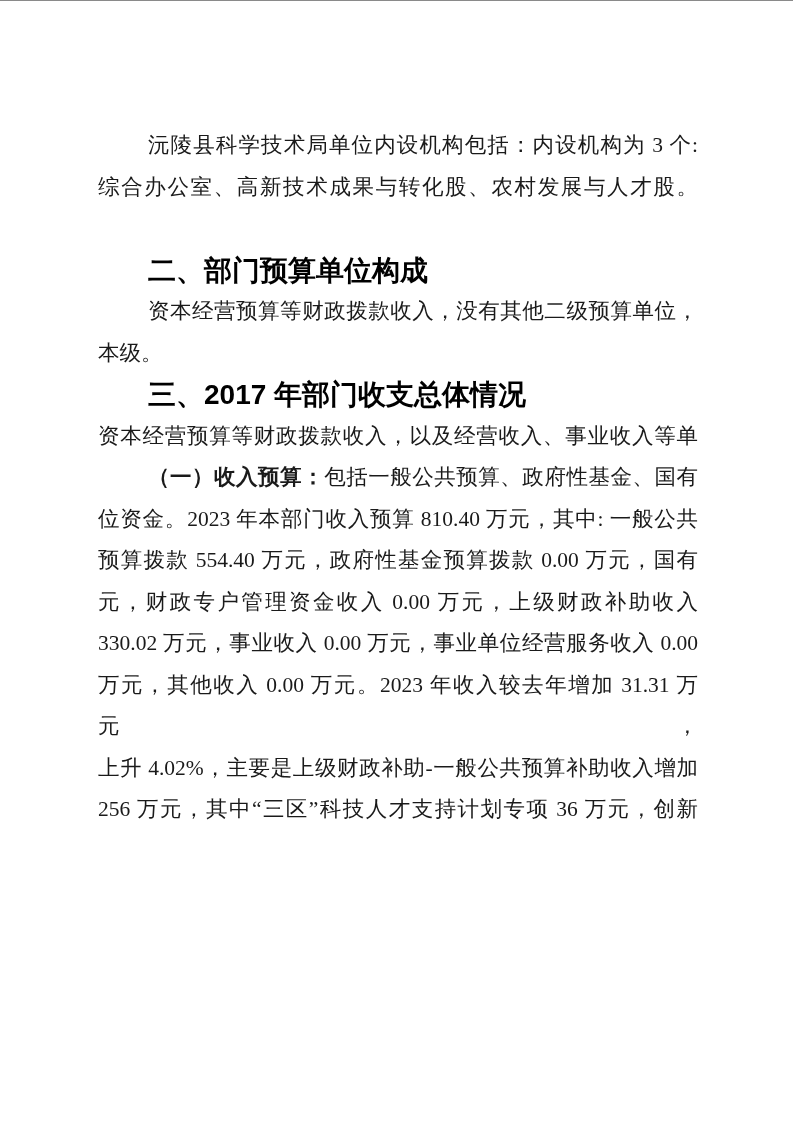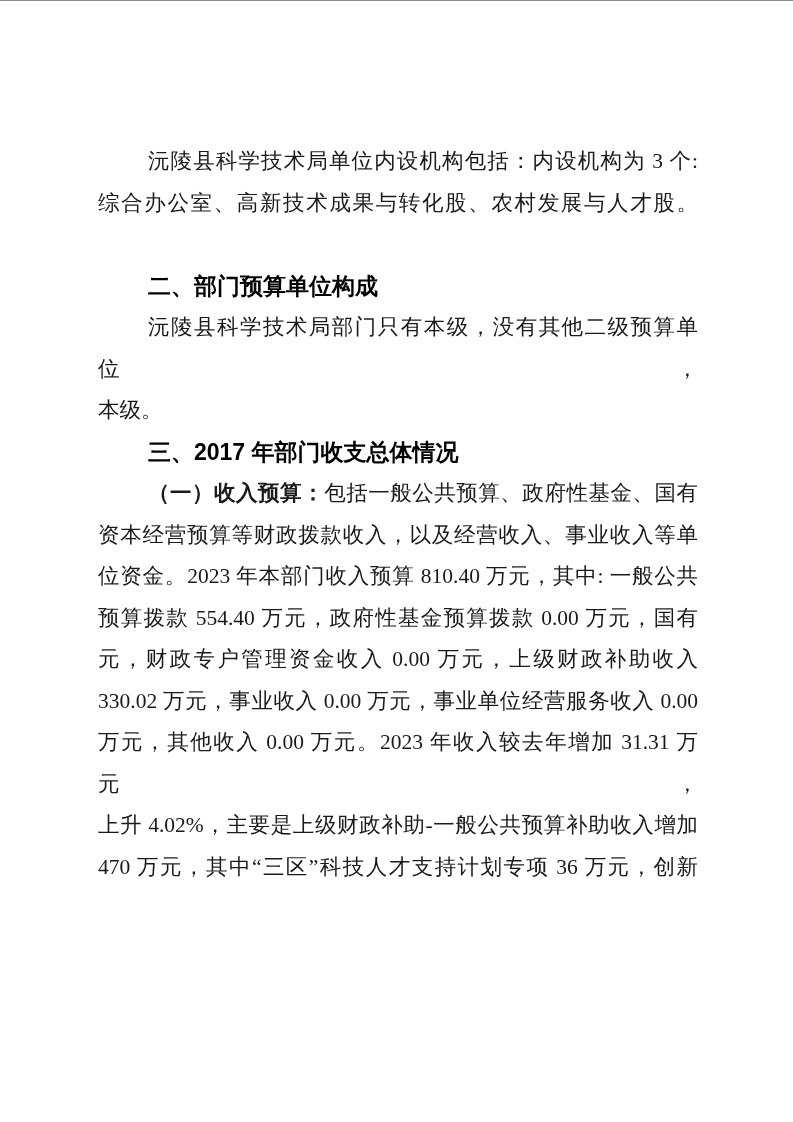--- a/index.html
+++ b/index.html
@@ -13,41 +13,41 @@
     color: #1a1a1a;
   }
   .top-edge {
     position: absolute; top: 0; left: 0;
     width: 100%; height: 1px;
     background: #8a8a8a;
   }
   .doc {
     position: absolute;
     left: 98px;
-    top: 141px;
+    top: 125px;
     width: 600px;
   }
   .line {
     margin: 0;
     font-size: 21.5px;
     line-height: 41.5px;
     white-space: normal;
   }
   .justify {
     text-align: justify;
     text-align-last: justify;
   }
   .indent {
     text-indent: 50px;
   }
   .heading {
     margin: 0;
     font-family: "Liberation Sans", "DejaVu Sans", sans-serif;
     font-weight: 700;
-    font-size: 23px;
+    font-size: 28px;
     line-height: 41.5px;
     color: #000000;
     text-indent: 50px;
   }
   .gap-before {
     margin-top: 41.5px;
   }
   .bold-lead {
     font-weight: 700;
   }
@@ -58,31 +58,31 @@
 <div class="page">
   <div class="top-edge"></div>
 
   <div class="doc">
 
     <p class="line justify indent">沅陵县科学技术局单位内设机构包括：内设机构为 3 个:</p>
     <p class="line justify">综合办公室、高新技术成果与转化股、农村发展与人才股。</p>
 
     <h2 class="heading gap-before">二、部门预算单位构成</h2>
 
-    <p class="line justify indent">沅陵县科学技术局部门只有本级，没有其他二级预算单位，</p>
+    <p class="line justify indent">资本经营预算等财政拨款收入，没有其他二级预算单位，</p>
     <p class="line">本级。</p>
 
     <h2 class="heading">三、2017 年部门收支总体情况</h2>
 
+    <p class="line justify">资本经营预算等财政拨款收入，以及经营收入、事业收入等单</p>
     <p class="line justify indent">
       <span class="bold-lead">（一）收入预算：</span><span>包括一般公共预算、政府性基金、国有</span>
     </p>
-    <p class="line justify">资本经营预算等财政拨款收入，以及经营收入、事业收入等单</p>
     <p class="line justify">位资金。2023 年本部门收入预算 810.40 万元，其中: 一般公共</p>
     <p class="line justify">预算拨款 554.40 万元，政府性基金预算拨款 0.00 万元，国有</p>
     <p class="line justify">元，财政专户管理资金收入 0.00 万元，上级财政补助收入</p>
     <p class="line justify">330.02 万元，事业收入 0.00 万元，事业单位经营服务收入 0.00</p>
     <p class="line justify">万元，其他收入 0.00 万元。2023 年收入较去年增加 31.31 万元，</p>
     <p class="line justify">上升 4.02%，主要是上级财政补助-一般公共预算补助收入增加</p>
-    <p class="line justify">470 万元，其中“三区”科技人才支持计划专项 36 万元，创新</p>
+    <p class="line justify">256 万元，其中“三区”科技人才支持计划专项 36 万元，创新</p>
 
   </div>
 </div>
 
 </body></html>

